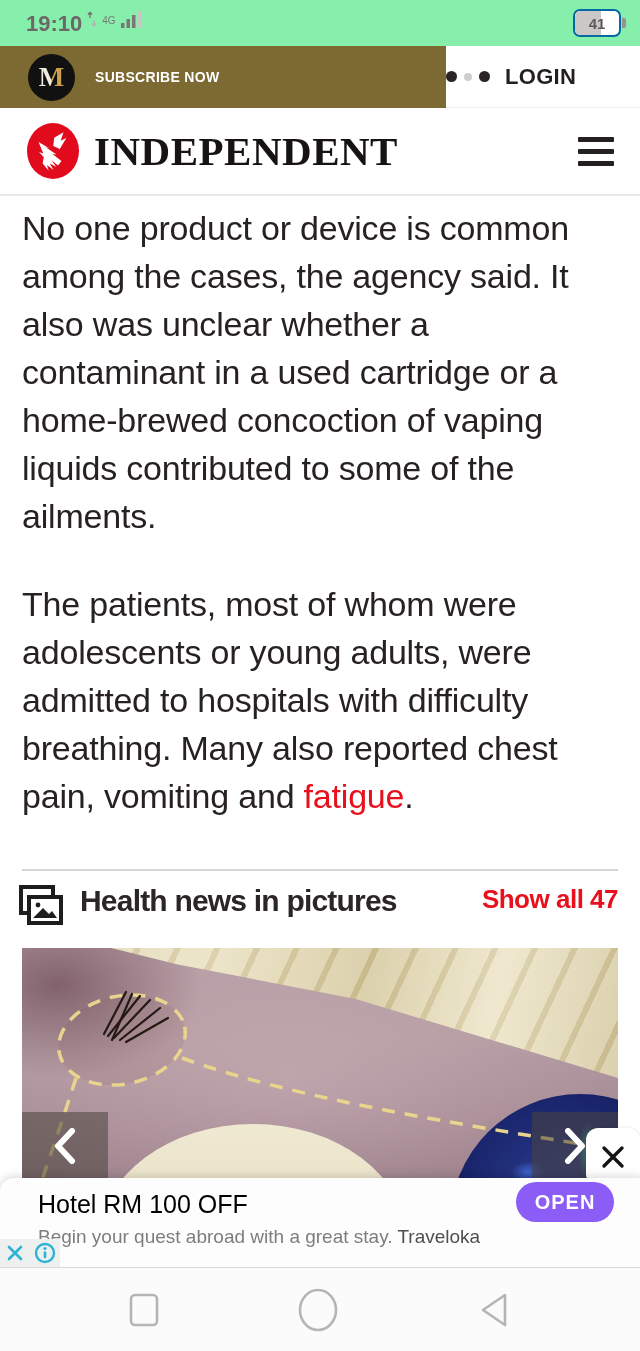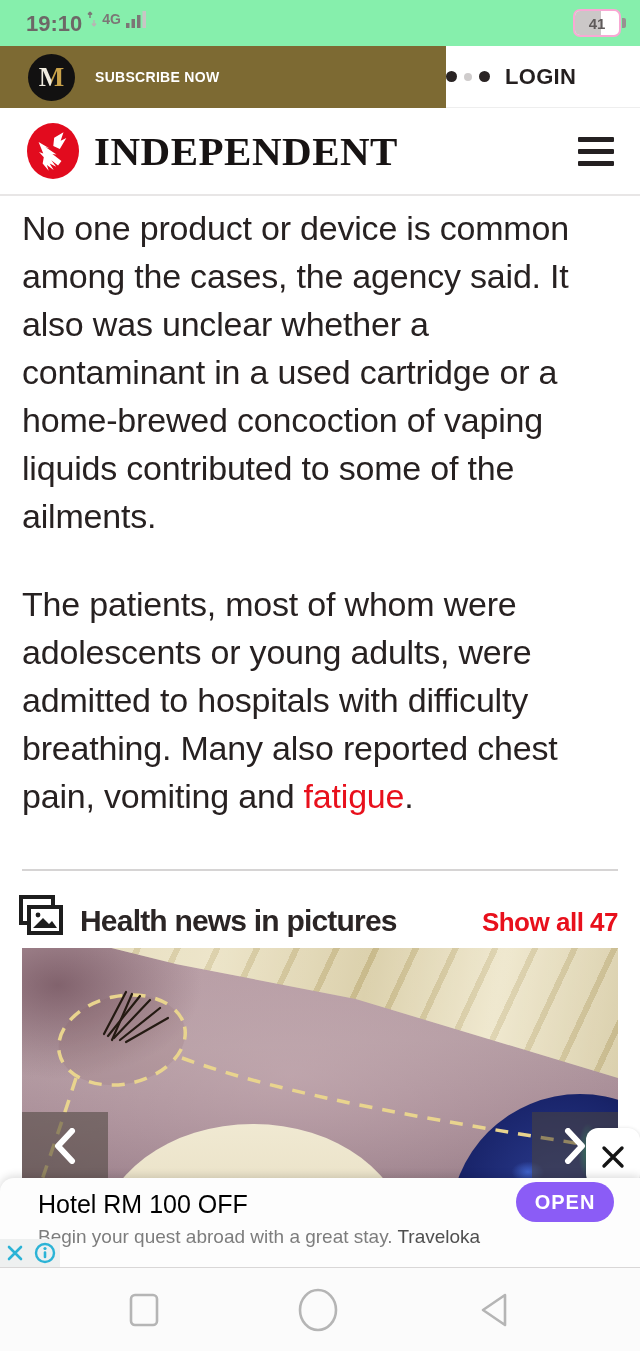--- a/index.html
+++ b/index.html
@@ -4,23 +4,23 @@
 <style>
   html,body{margin:0;padding:0;background:#fff;}
   .screen{position:relative;width:640px;height:1351px;background:#fff;overflow:hidden;
           font-family:"Liberation Sans","DejaVu Sans",sans-serif;}
 
   
   .status-bar{position:absolute;top:0;left:0;width:640px;height:46px;background:#86efac;
               display:flex;align-items:center;justify-content:space-between;padding:0 14px 0 26px;box-sizing:border-box;}
   .sb-left{display:flex;align-items:flex-end;gap:5px;}
   .sb-time{font-size:22px;font-weight:bold;color:#6d6767;line-height:1;}
-  .sb-4g{font-size:14px;font-weight:bold;color:#7c7676;line-height:1;margin-bottom:9px;}
+  .sb-4g{font-size:10px;font-weight:normal;color:#7c7676;line-height:1;margin-bottom:9px;}
   .sb-right{display:flex;align-items:center;}
-  .battery{position:relative;width:44px;height:24px;border:2px solid #f9a8d4;border-radius:7px;
+  .battery{position:relative;width:44px;height:24px;border:2px solid #0369a1;border-radius:7px;
            display:flex;align-items:center;justify-content:center;background:#fff;overflow:hidden;}
   .battery-fill{position:absolute;left:0;top:0;bottom:0;width:58%;background:#cbc7c7;}
   .battery-num{position:relative;font-size:15px;font-weight:bold;color:#5f5a5a;}
   .battery-nub{width:4px;height:10px;background:#979191;border-radius:0 2px 2px 0;margin-left:1px;}
 
   
   .subscribe-bar{position:absolute;top:46px;left:0;width:640px;height:62px;display:flex;}
   .sub-gold{width:446px;height:62px;background:#7d6a33;display:flex;align-items:center;gap:20px;
             padding-left:28px;box-sizing:border-box;cursor:pointer;}
   .m-circle{width:47px;height:47px;border-radius:50%;background:#121111;display:flex;align-items:center;justify-content:center;flex:none;}
@@ -46,21 +46,21 @@
   
   .article{position:absolute;top:204px;left:22px;width:596px;}
   .article p{margin:0;font-family:Liberation Sans, sans-serif;font-size:34px;line-height:48px;
              color:#272121;letter-spacing:-.2px;}
   .article p + p{margin-top:40px;}
   .link-red{color:#e8101c;cursor:pointer;}
 
   .divider{position:absolute;top:869px;left:22px;width:596px;border-top:2px solid #d6d4d4;}
 
   
-  .gallery-header{position:absolute;top:884px;left:18px;width:600px;height:54px;display:flex;align-items:flex-end;}
+  .gallery-header{position:absolute;top:884px;left:18px;width:600px;height:54px;display:flex;align-items:flex-start;}
   .g-title{font-size:30px;font-weight:bold;color:#2b2525;letter-spacing:-.8px;margin-left:16px;}
   .show-all{margin-left:auto;font-size:26px;font-weight:bold;color:#e8101c;letter-spacing:-.5px;cursor:pointer;}
 
   
   .carousel{position:absolute;top:948px;left:22px;width:596px;height:232px;overflow:hidden;cursor:pointer;
             background:
               radial-gradient(200px 130px at 6% 16%, rgba(116,84,95,.8), rgba(116,84,95,0) 72%),
               radial-gradient(420px 200px at 45% 55%, rgba(204,178,184,.55), rgba(204,178,184,0) 80%),
               linear-gradient(178deg,#b79ca4 0%,#b29aa1 42%,#a78c96 70%,#987d88 100%);}
   .beige{position:absolute;inset:0;

